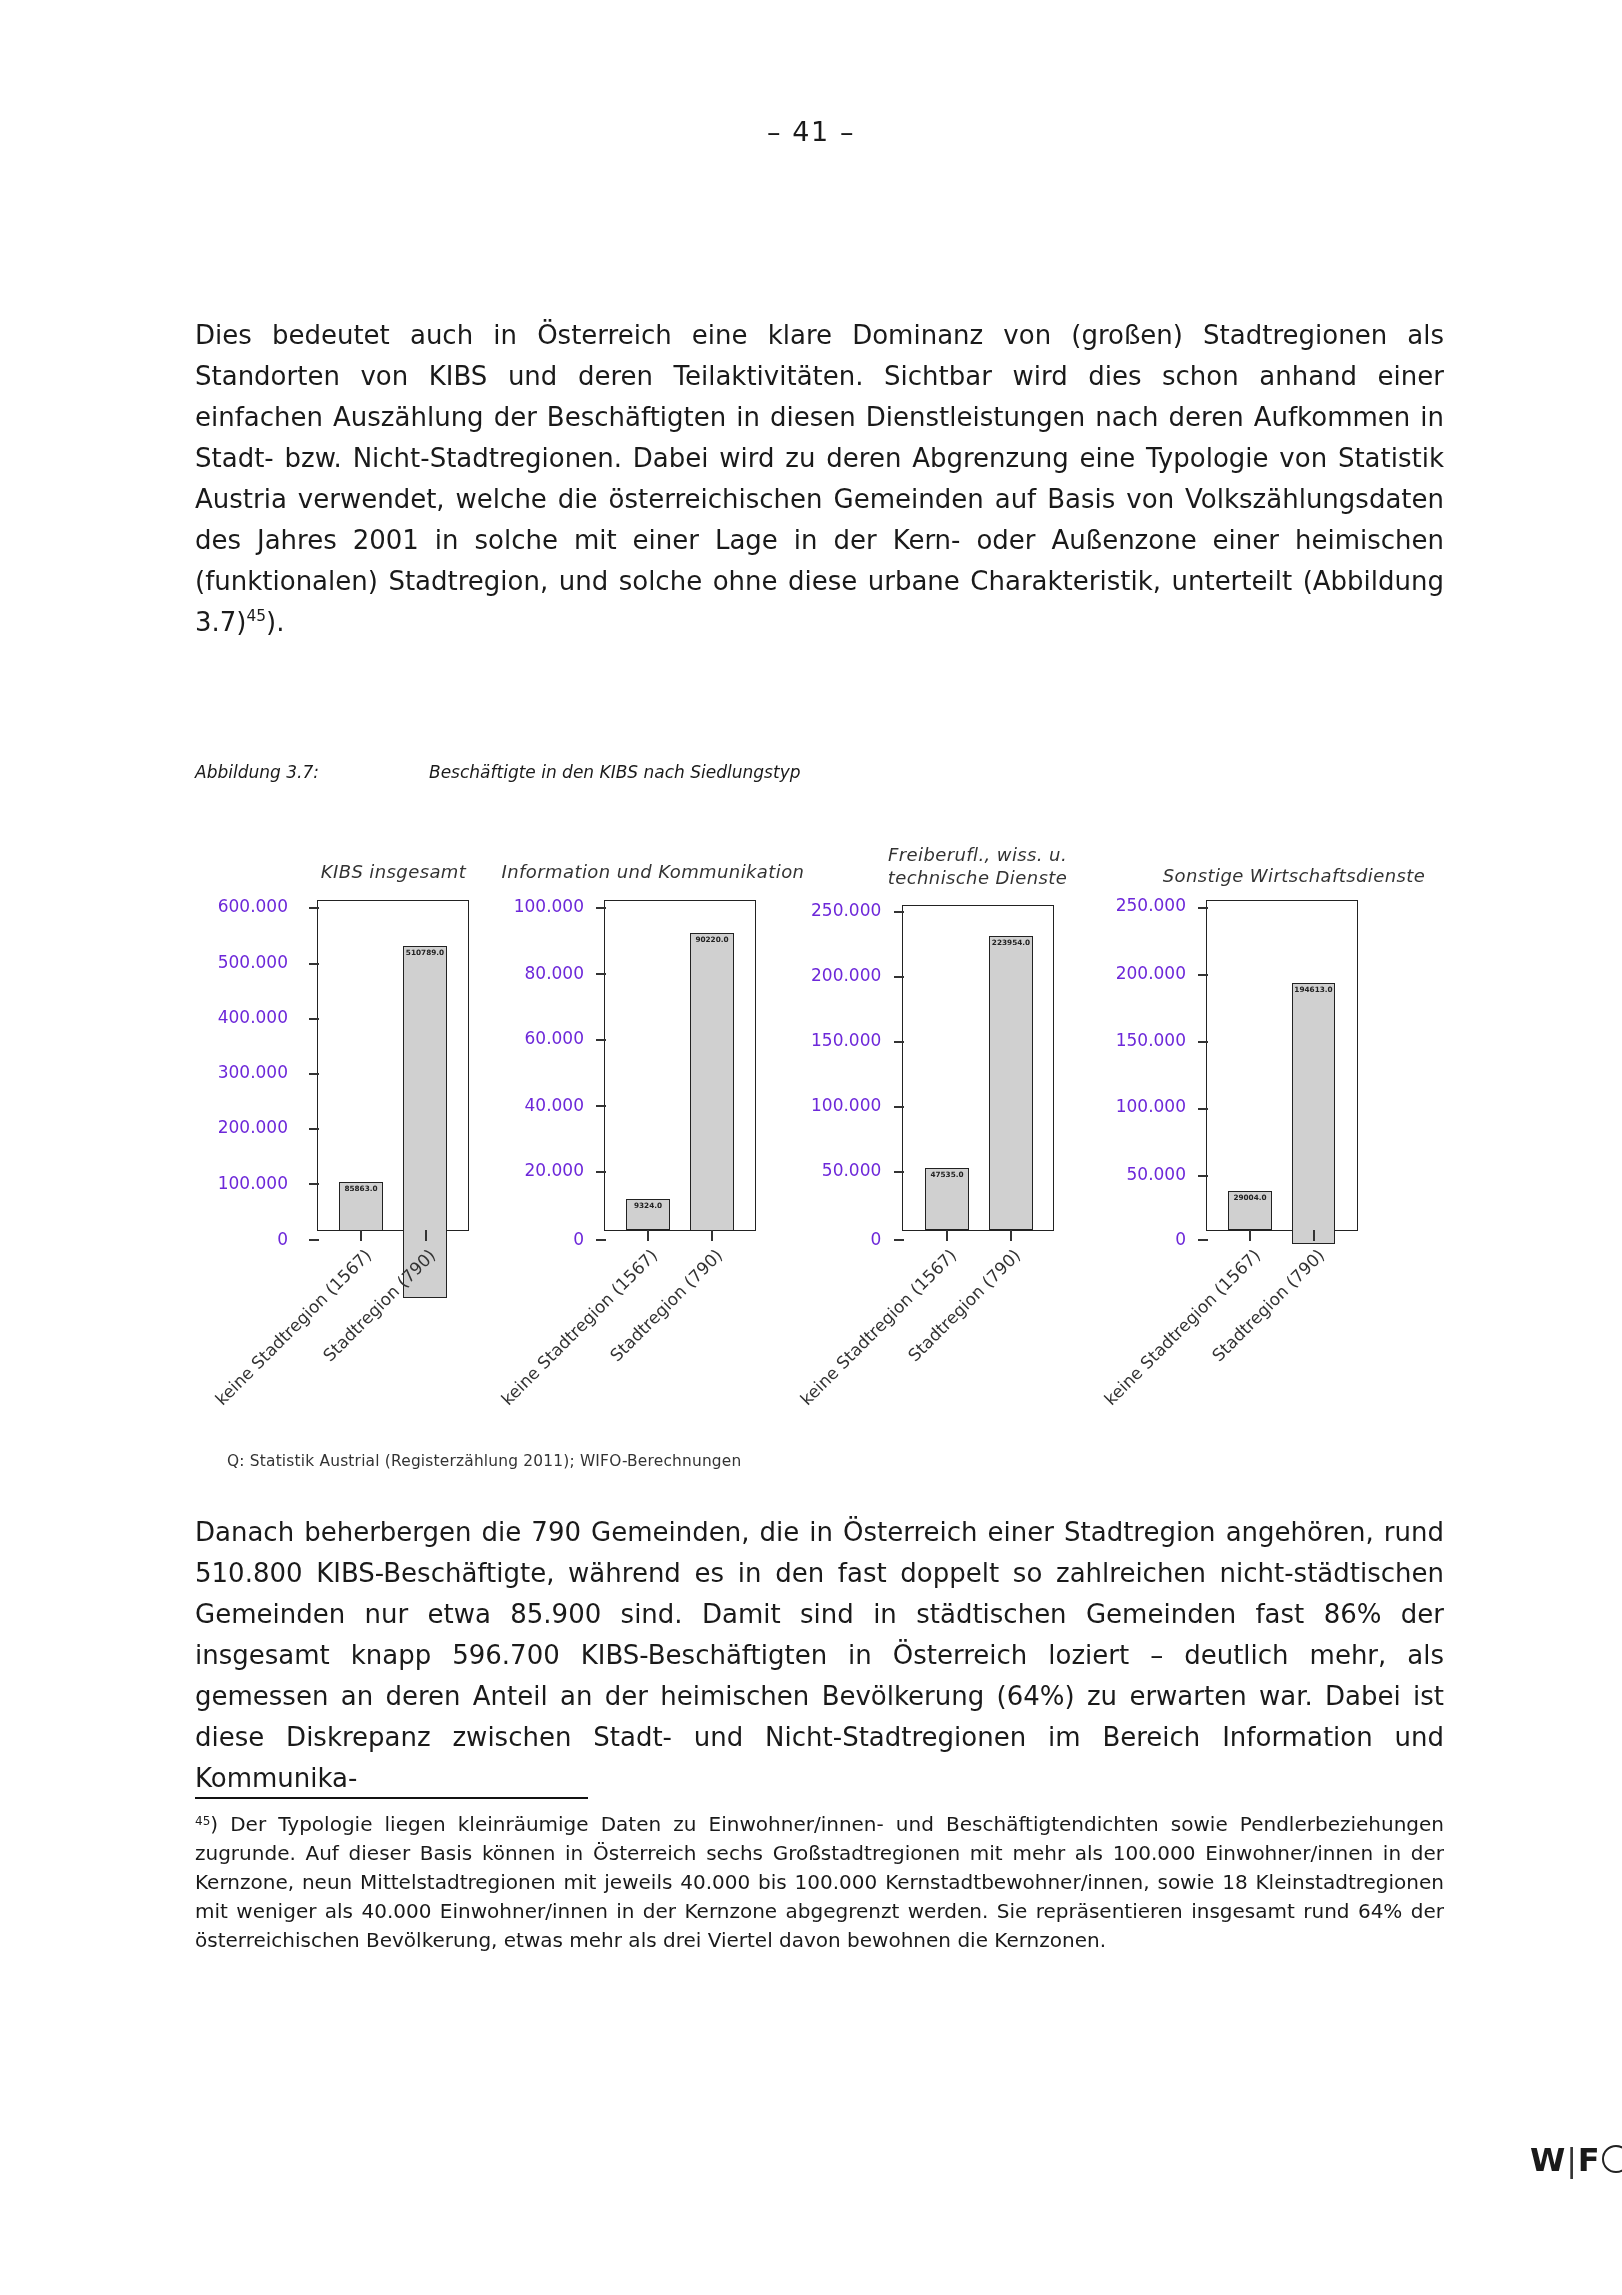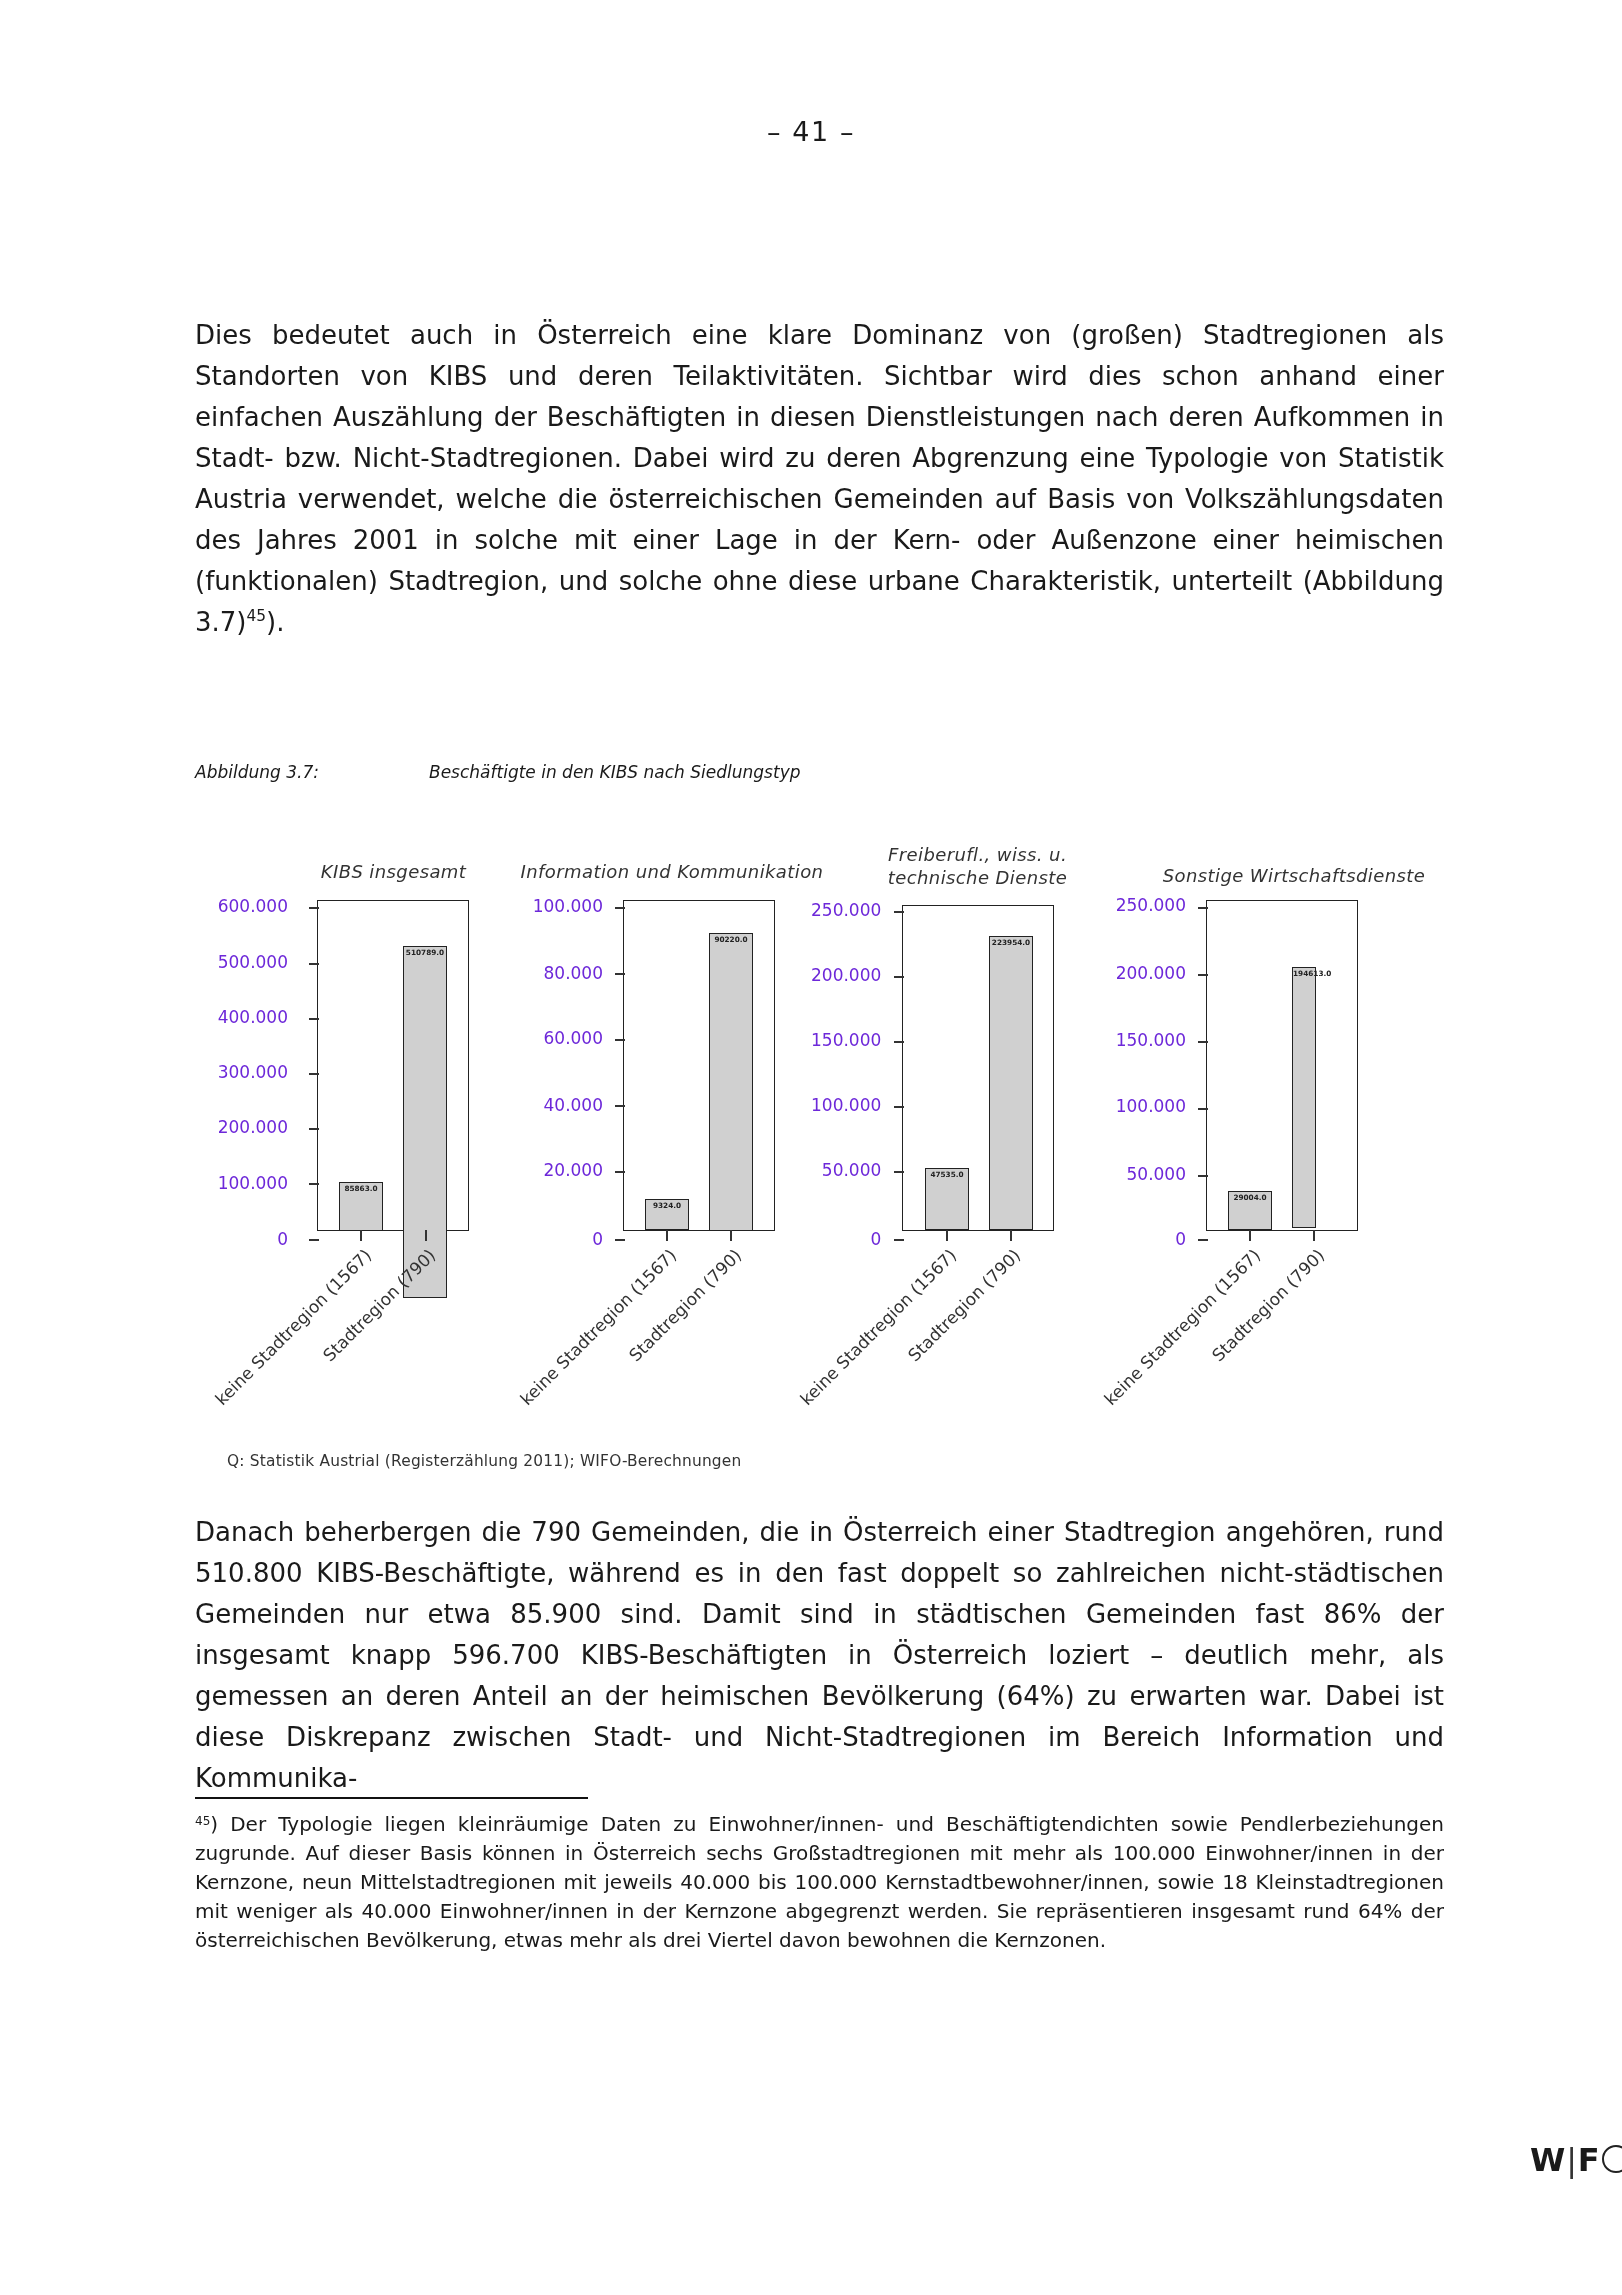--- a/index.html
+++ b/index.html
@@ -67,21 +67,21 @@
       </div>
     <div class="bar" style="left:208px; top:127px; width:44px; height:352px;">
         <div class="bar-label">510789.0</div>
       </div>
     <div class="xtick-mark" style="left:165px; top:411px;"></div>
     <div class="xtick-mark" style="left:230px; top:411px;"></div>
     <div class="xlabel" style="right:126px; top:426px;">keine Stadtregion (1567)</div>
     <div class="xlabel" style="right:62px; top:426px;">Stadtregion (790)</div>
   </div>
 
-  <div class="chart" style="left:300px; width:292px;margin-left:19px;">
+  <div class="chart" style="left:300px; width:292px;">
     <div class="chart-title" style="left:0px; top:41px; width:316px;">Information und Kommunikation</div>
     <div class="plot-frame" style="left:109px; top:81px; width:150px; height:329px;"></div>
     <div class="ytick" style="left:-8px; top:77px;">100.000</div>
     <div class="ytick" style="left:-8px; top:144px;">80.000</div>
     <div class="ytick" style="left:-8px; top:209px;">60.000</div>
     <div class="ytick" style="left:-8px; top:276px;">40.000</div>
     <div class="ytick" style="left:-8px; top:341px;">20.000</div>
     <div class="ytick" style="left:-8px; top:410px;">0</div>
     <div class="ytick-mark" style="left:101px; top:88px;"></div>
     <div class="ytick-mark" style="left:101px; top:154px;"></div>
@@ -142,21 +142,21 @@
     <div class="ytick" style="left:-23px; top:410px;">0</div>
     <div class="ytick-mark" style="left:86px; top:88px;"></div>
     <div class="ytick-mark" style="left:86px; top:155px;"></div>
     <div class="ytick-mark" style="left:86px; top:222px;"></div>
     <div class="ytick-mark" style="left:86px; top:289px;"></div>
     <div class="ytick-mark" style="left:86px; top:356px;"></div>
     <div class="ytick-mark" style="left:86px; top:420px;"></div>
     <div class="bar" style="left:116px; top:372px; width:44px; height:39px;">
         <div class="bar-label">29004.0</div>
       </div>
-    <div class="bar" style="left:180px; top:148px; width:24px; height:261px;">
+    <div class="bar" style="left:180px; top:164px; width:43px; height:261px;">
         <div class="bar-label">194613.0</div>
       </div>
     <div class="xtick-mark" style="left:137px; top:411px;"></div>
     <div class="xtick-mark" style="left:201px; top:411px;"></div>
     <div class="xlabel" style="right:195px; top:426px;">keine Stadtregion (1567)</div>
     <div class="xlabel" style="right:131px; top:426px;">Stadtregion (790)</div>
   </div>
 
   <div class="source">Q: Statistik Austrial (Registerzählung 2011); WIFO-Berechnungen</div>
 </div>

